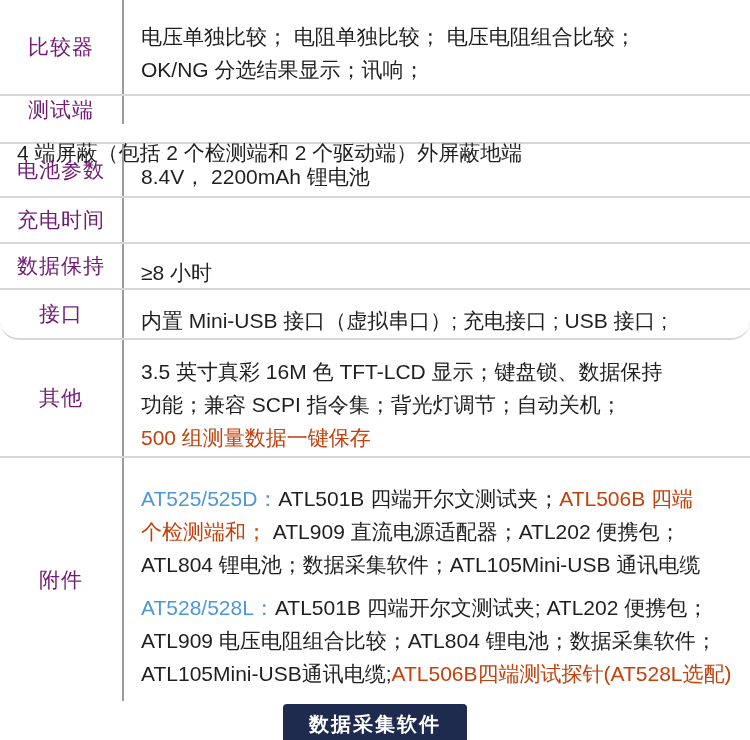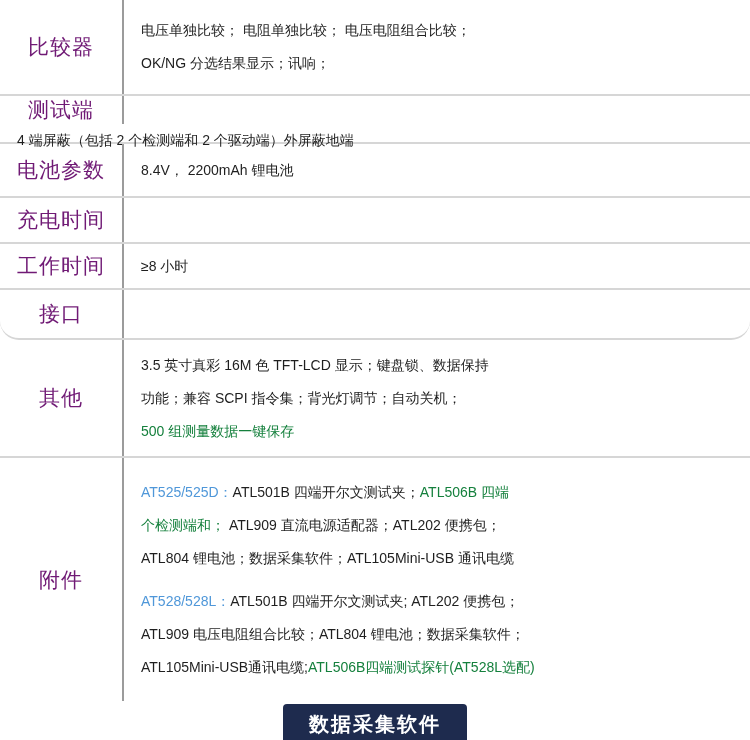--- a/index.html
+++ b/index.html
@@ -20,28 +20,28 @@
   .spec-row.last{border-bottom:none;}
   .label-cell{
     width:124px;min-width:124px;box-sizing:border-box;
     border-right:2px solid #9b9b9b;
     display:flex;align-items:center;justify-content:center;
     font-size:21px;color:#701a75;letter-spacing:1px;
     text-align:center;
   }
   .content-cell{
     flex:1;box-sizing:border-box;
-    padding:0 8px 0 17px;
+    padding:12px 8px 0 17px;
     display:flex;flex-direction:column;justify-content:center;
-    font-size:14px;color:#1f1f1f;
+    font-size:21px;color:#1f1f1f;
   }
   .para + .para{margin-top:10px;}
   .line{line-height:33px;white-space:nowrap;}
   .run-black{color:#1f1f1f;}
-  .run-red{color:#15803d;margin-top:48px;}
+  .run-red{color:#c2410c;margin-top:48px;}
   .run-blue{color:#4f97d9;margin-top:12px;}
 
   .banner{
     position:absolute;left:283px;top:704px;width:184px;height:40px;
     background:#1e2b4e;border-radius:4px 4px 0 0;
     display:flex;align-items:center;justify-content:center;
   }
   .banner span{
     color:#ffffff;font-size:20px;font-weight:bold;letter-spacing:2px;
     line-height:36px;white-space:nowrap;
@@ -74,29 +74,34 @@
         <div class="content-cell">
           <div class="para">
             <div class="line"><span class="run-black">8.4V， 2200mAh 锂电池</span></div>
           </div>
         </div>
       </div>
       <div class="spec-row" style="height: 46px;">
         <div class="label-cell">充电时间</div>
       </div>
       <div class="spec-row" style="height: 46px;">
-        <div class="label-cell">工作时间</div>
+        <div class="label-cell">数据保持</div>
         <div class="content-cell">
           <div class="para">
             <div class="line"><span class="run-black">≥8 小时</span></div>
           </div>
         </div>
       </div>
       <div class="spec-row" style="height: 50px; border-radius: 19px;">
         <div class="label-cell">接口</div>
+        <div class="content-cell">
+          <div class="para">
+            <div class="line"><span class="run-black">内置 Mini-USB 接口（虚拟串口）; 充电接口 ; USB 接口 ;</span></div>
+          </div>
+        </div>
       </div>
       <div class="spec-row" style="height: 118px;">
         <div class="label-cell">其他</div>
         <div class="content-cell">
           <div class="para">
             <div class="line"><span class="run-black">3.5 英寸真彩 16M 色 TFT-LCD 显示；键盘锁、数据保持</span></div>
             <div class="line"><span class="run-black">功能；兼容 SCPI 指令集；背光灯调节；自动关机；</span></div>
             <div class="line"><span class="run-red">500 组测量数据一键保存</span></div>
           </div>
         </div>

